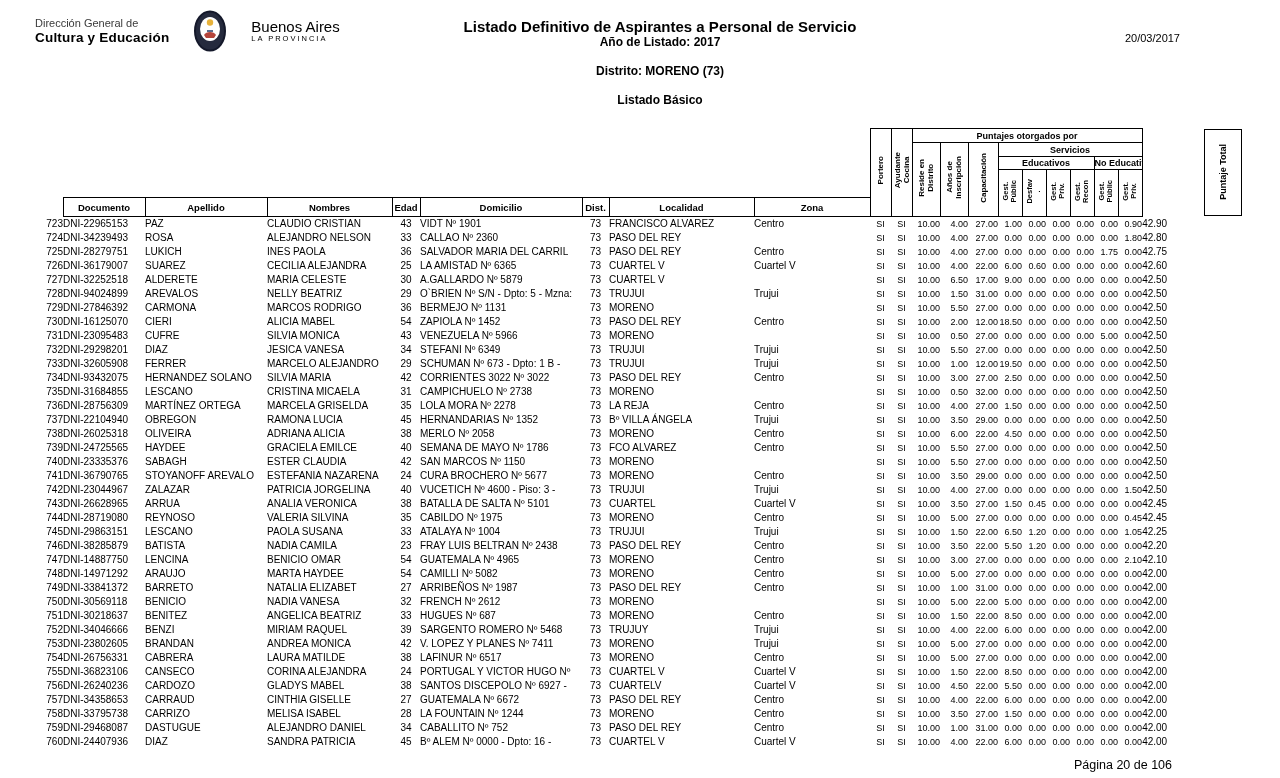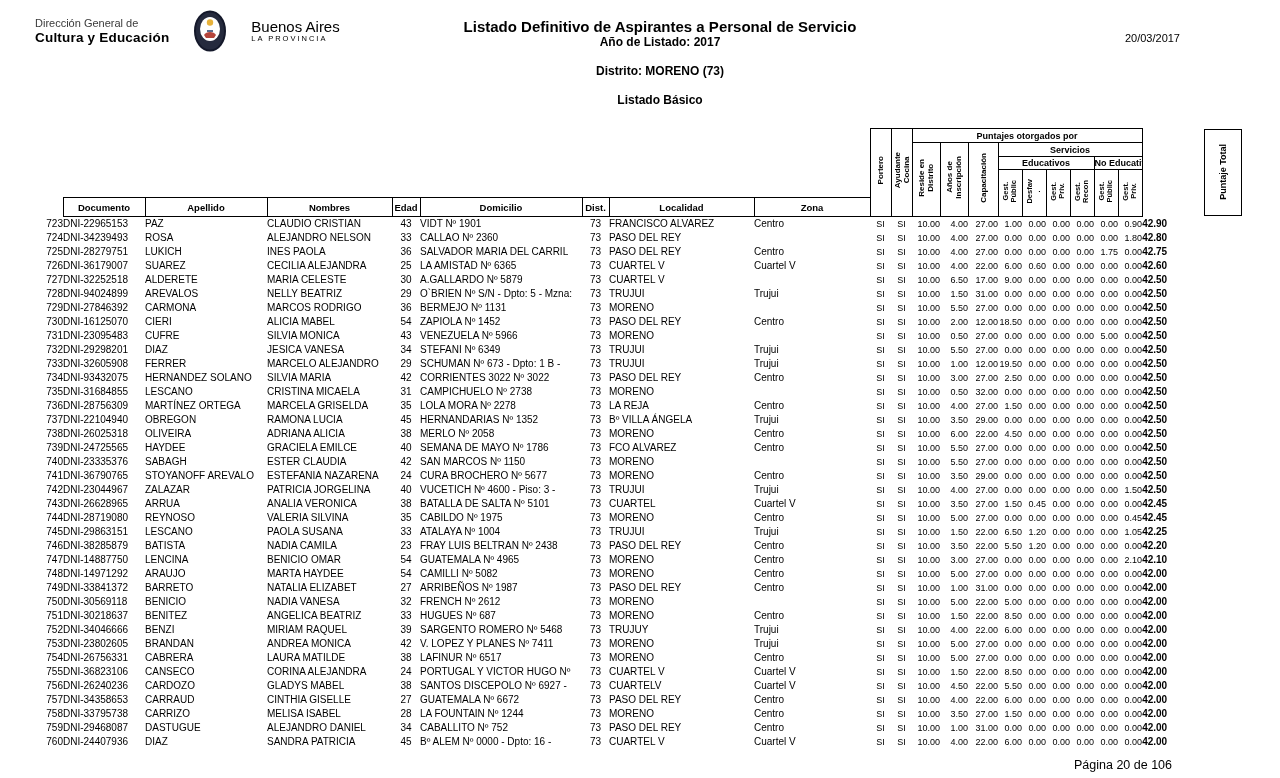--- a/index.html
+++ b/index.html
@@ -34,21 +34,21 @@
   .vert-total{font-size:9px;line-height:10px}
   .total-cell{vertical-align:top}
   .total-box{border:1px solid #000;width:36px;height:85px;margin-left:auto;
              display:flex;align-items:center;justify-content:center}
   tbody td{height:14px;font-size:10px;line-height:14px}
   .c-num{text-align:right;padding-right:6px;font-size:10px}
   .c-left{text-align:left;padding-left:3px}
   .c-center{text-align:center}
   .c-si{font-size:9px}
   .c-n{text-align:right;padding-right:3px;font-size:9px}
-  .c-total{text-align:left;padding-left:8px;font-weight:bold;font-size:10px}
+  .c-total{text-align:left;padding-left:8px;font-weight:normal;font-size:10px}
 
   
   .footer-note{position:absolute;left:35px;bottom:9px;font-size:8.5px}
   .page-indicator{position:absolute;right:108px;bottom:6px;font-size:12.5px}
 </style>
 </head>
 <body>
 
 <div class="page">
 

